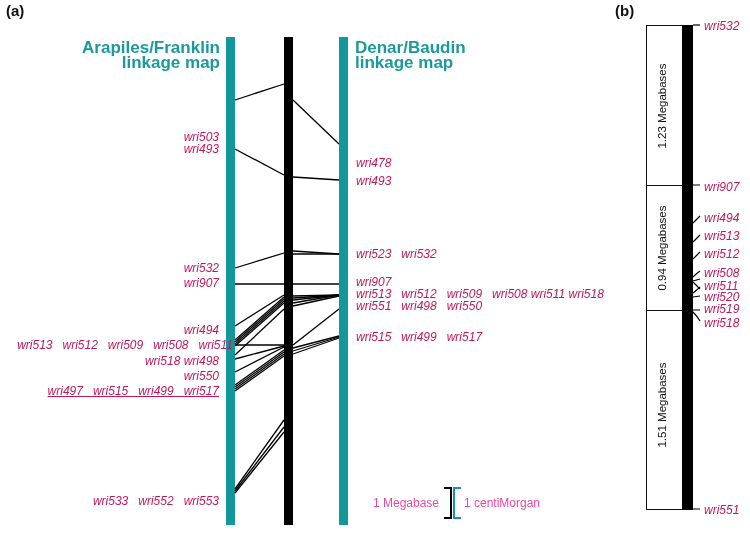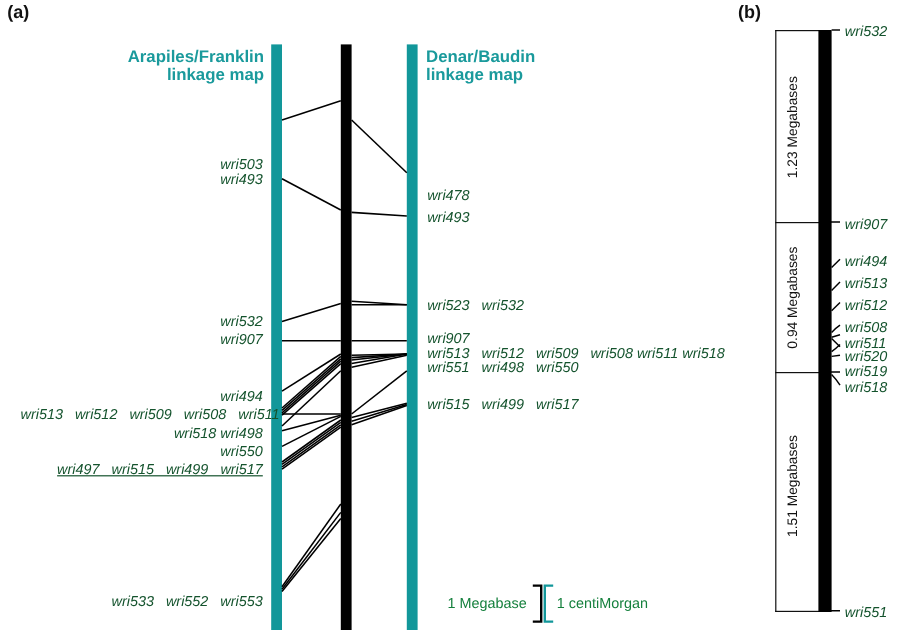--- a/index.html
+++ b/index.html
@@ -1,25 +1,25 @@
 <!DOCTYPE html>
 <html><head>
 <meta charset="utf-8">
 <style>
   html, body { margin:0; padding:0; background:#ffffff; }
   body { width:750px; height:535px; position:relative; overflow:hidden; font-family:"Liberation Sans", sans-serif; }
   .abs { position:absolute; }
   .panel-label { font-weight:bold; font-size:15px; color:#111; }
-  .map-title { font-weight:bold; font-size:14px; color:#1a9a9c; line-height:15px; }
+  .map-title { font-weight:bold; font-size:17px; color:#1a9a9c; line-height:15px; }
   .center-title { font-weight:bold; font-size:12.5px; color:#111; line-height:15px; text-align:center; }
-  .mk { font-style:italic; font-size:12px; color:#14532d; white-space:pre; line-height:14px; }
+  .mk { font-style:italic; font-size:12px; color:#be185d; white-space:pre; line-height:14px; }
   .mk.r { text-align:right; }
   .teal-bar { background:#12979a; }
   .black-bar { background:#000; }
-  .scale-text { font-size:12px; color:#15803d; white-space:pre; }
+  .scale-text { font-size:12px; color:#ec4899; white-space:pre; }
   .seg-box { border:1.5px solid #111; border-right:none; background:#fff; box-sizing:border-box; }
   .seg-label { font-size:11.5px; color:#111; transform:rotate(-90deg); white-space:nowrap; transform-origin:center center; }
   svg { position:absolute; left:0; top:0; }
 </style>
 </head>
 <body>
 
 <div class="abs panel-label" style="left:6px; top:2px;">(a)</div>
 <div class="abs panel-label" style="left:615px; top:2px;">(b)</div>
 

